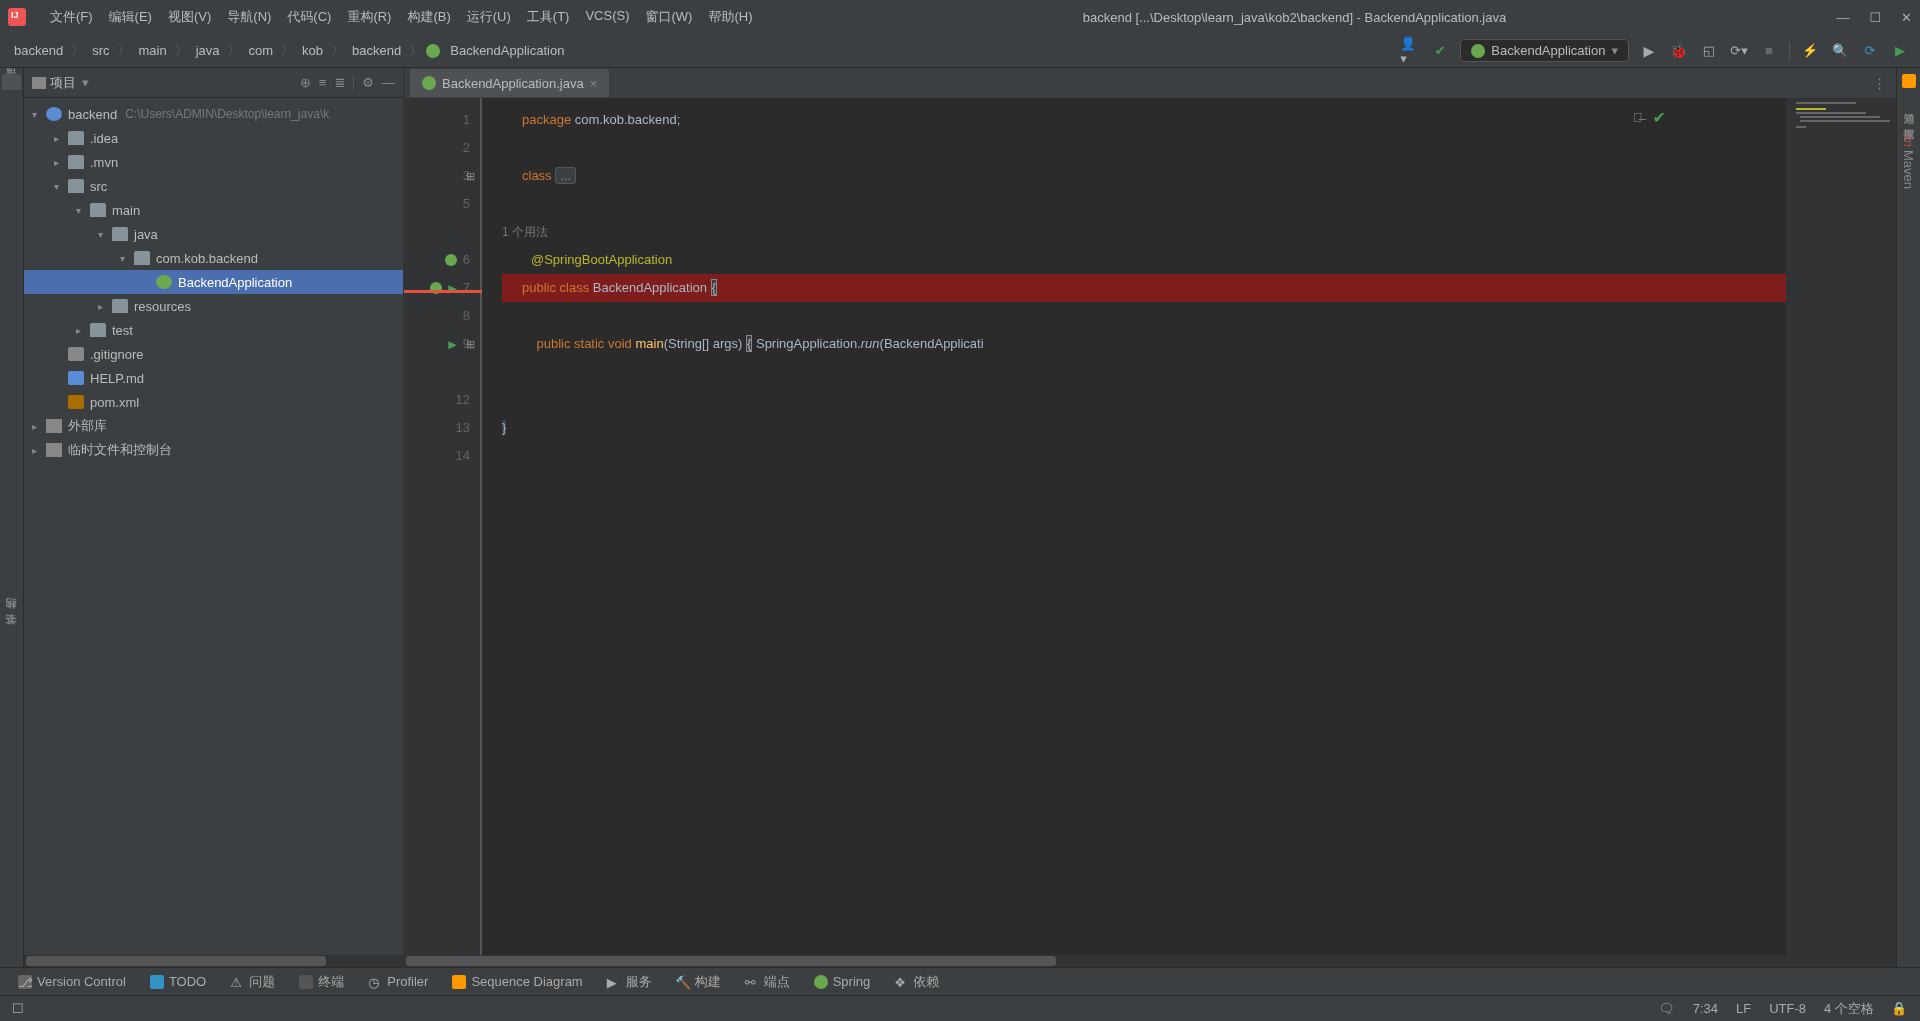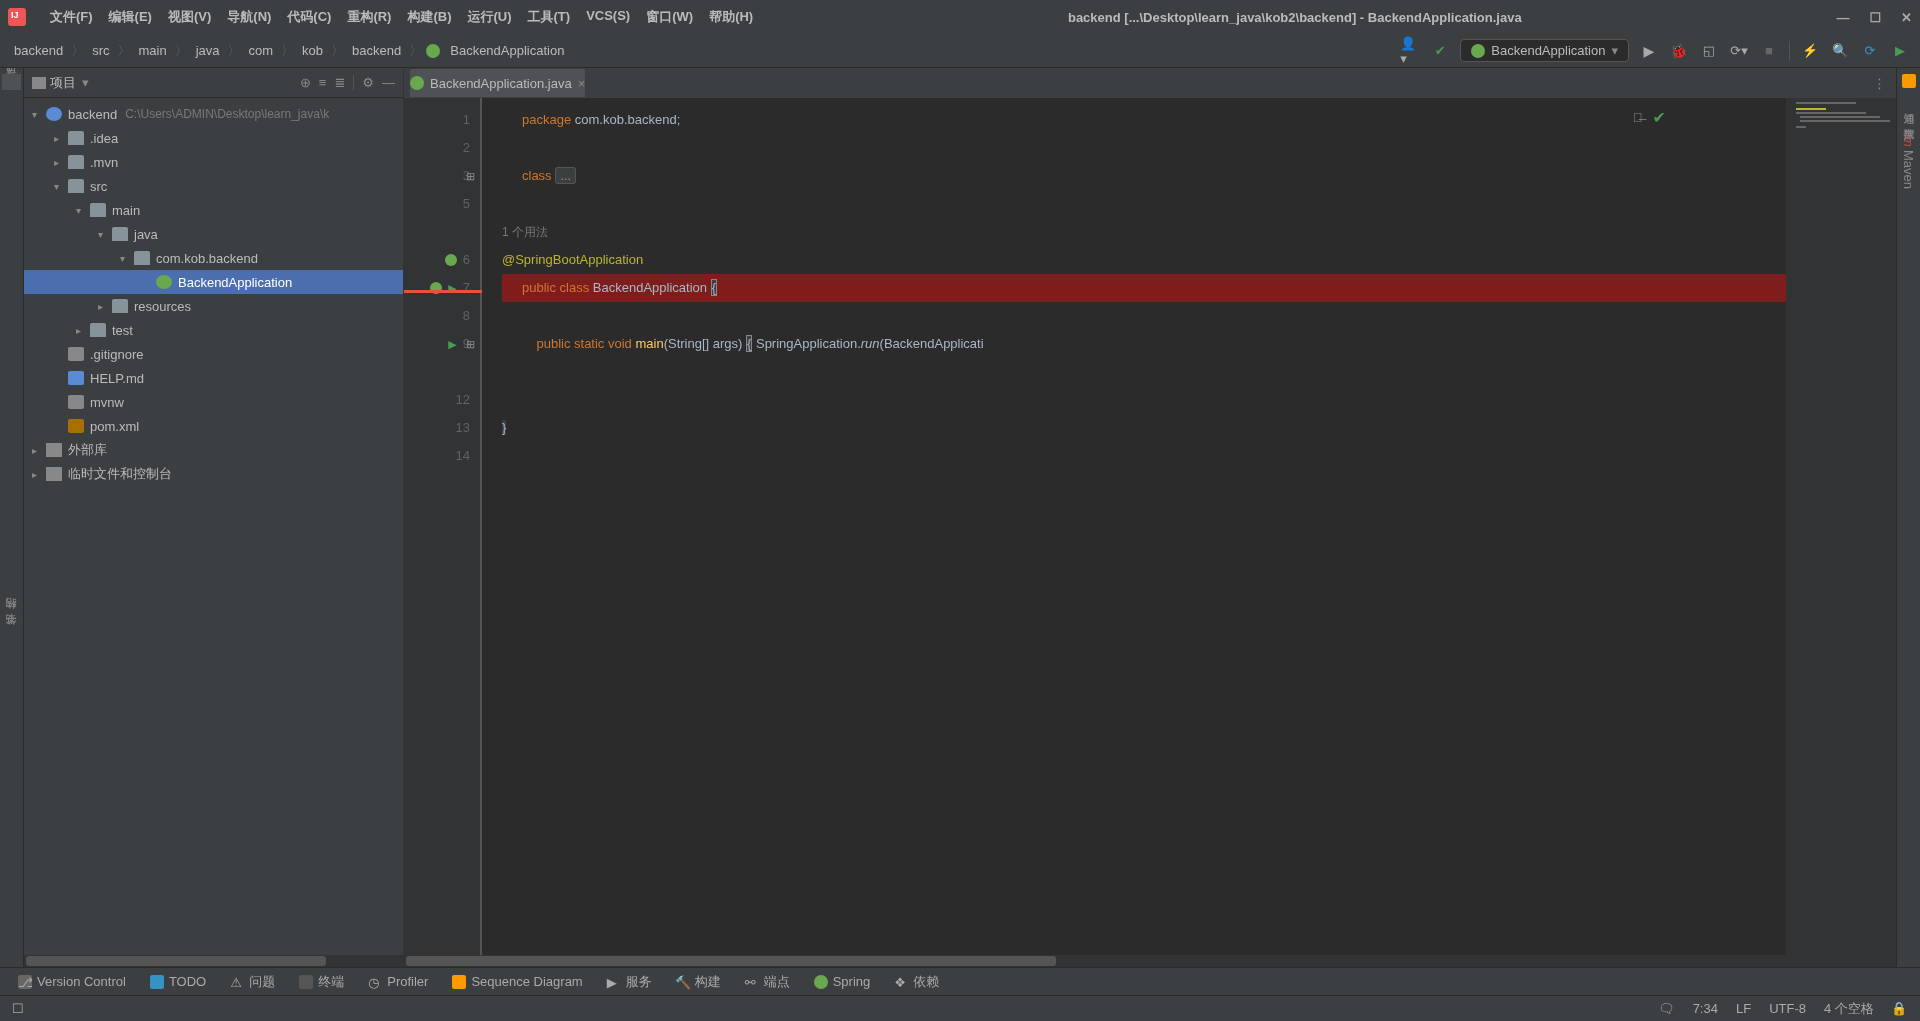--- a/index.html
+++ b/index.html
@@ -1,17 +1,17 @@
 <!DOCTYPE html>
 <html><head>
 <meta charset="utf-8">
 <style>
 * { margin: 0; padding: 0; box-sizing: border-box; font-family: "Segoe UI", "Microsoft YaHei", sans-serif; font-size: 13px; }
 body { width: 1920px; height: 1021px; background: #2b2b2b; color: #bbb; overflow: hidden; display: flex; flex-direction: column; }
-.menubar { height: 30px; background: #3c3f41; display: flex; align-items: center; color: #bbb; padding: 17px 8px; font-weight: bold; }
+.menubar { height: 30px; background: #3c3f41; display: flex; align-items: center; color: #bbb; padding: 17px 8px; }
 .menubar .logo { width: 18px; height: 18px; background: #e55; border-radius: 3px; margin-right: 16px; position: relative; }
 .menubar .logo::after { content: 'IJ'; color: #fff; font-size: 9px; position: absolute; left: 3px; top: 2px; font-weight: bold; }
 .menubar .menu-item { padding: 4px 8px; cursor: pointer; }
 .menubar .title { margin-left: auto; margin-right: auto; color: #888; font-size: 12px; }
 .menubar .title .file { color: #bbb; }
 .win-controls { display: flex; gap: 20px; margin-left: 8px; }
 .win-controls span { cursor: pointer; color: #aaa; }
 .toolbar { height: 34px; background: #3c3f41; border-bottom: 1px solid #2b2b2b; display: flex; align-items: center; padding: 0 10px; }
 .breadcrumb { display: flex; align-items: center; gap: 2px; color: #bbb; }
 .breadcrumb .crumb { padding: 2px 4px; }
@@ -42,37 +42,37 @@
 .tree-row .icon.folder { background: #87939a; border-radius: 2px 2px 0 0; }
 .tree-row .icon.java-class { background: #6aa84f; border-radius: 50%; }
 .tree-row .icon.module { background: #5a8cd6; border-radius: 50%; }
 .tree-row .icon.xml { background: #a86e00; border-radius: 2px; }
 .tree-row .icon.md { background: #5a8cd6; border-radius: 2px; }
 .tree-row .icon.gitignore { background: #888; border-radius: 2px; }
 .tree-row .icon.libs { background: #888; }
 .tree-row .hint { color: #787878; margin-left: 8px; font-size: 12px; }
 .editor-area { flex: 1; display: flex; flex-direction: column; background: #2b2b2b; }
 .editor-tabs { height: 30px; background: #3c3f41; display: flex; align-items: center; padding-left: 6px; }
-.editor-tab { height: 28px; background: #4e5254; display: flex; align-items: center; padding: 0 0; gap: 6px; border-radius: 2px 2px 0 0; cursor: pointer; }
+.editor-tab { height: 28px; background: #4e5254; display: flex; align-items: center; padding: 0 12px; gap: 6px; border-radius: 2px 2px 0 0; cursor: pointer; }
 .editor-tab.active { background: #4e5254; }
 .editor-tab .tab-icon { width: 14px; height: 14px; background: #6aa84f; border-radius: 50%; }
 .editor-tab .close { color: #888; cursor: pointer; }
 .editor-tabs .more { margin-left: auto; margin-right: 10px; color: #888; cursor: pointer; }
 .editor-body { flex: 1; display: flex; position: relative; }
 .gutter { width: 78px; background: #313335; color: #606366; text-align: right; padding: 8px 6px 8px 0; font-family: "JetBrains Mono", Consolas, monospace; font-size: 14px; line-height: 28px; position: relative; border-right: 2px solid #555; }
 .gutter .ln { height: 28px; display:flex; align-items:center; justify-content:flex-end; gap:6px; padding-right:4px;}
 .gutter .run-mark { color: #499c54; font-size: 11px; }
 .gutter .class-mark { width:12px;height:12px;background:#6aa84f;border-radius:50%;display:inline-block;}
 .gutter .red-underline { position:absolute; left:0; width:78px; height:3px; background:#e55340; }
 .gutter .fold { position:absolute; left:62px; color:#888; font-size:11px; }
 .code { flex: 1; padding: 8px 0 8px 20px; font-family: "JetBrains Mono", Consolas, monospace; font-size: 15px; line-height: 28px; color: #a9b7c6; position: relative; overflow-x:hidden;}
 .code .line { height: 28px; white-space: pre; }
 .code .line.hl { background: #7f1d1d; }
 .kw { color: #cc7832; margin-left: 20px; }
-.ann { color: #bbb529; }
+.ann { color: #bbb529; margin-left: 29px; }
 .cls { color: #a9b7c6; }
 .method { color: #ffc66d; }
 .pkg { color: #a9b7c6; }
 .fold-dots { background:#3c3f41; border:1px solid #555; padding:0 4px; border-radius:3px; color:#888;}
 .usage-hint { color: #787878; font-size: 12px; line-height:28px;}
 .cursor-brace { background:#3c3f41; border:1px solid #888;}
 .minimap { width: 110px; background:#313335; position: relative; }
 .minimap .mm-line { position:absolute; height:2px; background:#666; }
 .inspect-icons { position:absolute; top:6px; right:120px; display:flex; gap:10px; color:#888; }
 .inspect-icons .check { color:#499c54; font-size:16px;}
@@ -234,25 +234,20 @@
           <span class="icon gitignore"></span>
           <span>.gitignore</span>
         </div>
         <div class="tree-row" style="padding-left: 30px; align-items: center;">
           <span class="arrow"></span>
           <span class="icon md"></span>
           <span>HELP.md</span>
         </div>
         <div class="tree-row" style="padding-left: 30px;">
           <span class="arrow"></span>
-          <span class="icon gitignore"></span>
-          <span>mvnw</span>
-        </div>
-        <div class="tree-row" style="padding-left: 30px;">
-          <span class="arrow"></span>
           <span class="icon xml"></span>
           <span>pom.xml</span>
         </div>
         <div class="tree-row" style="padding-left: 8px;">
           <span class="arrow">▸</span>
           <span class="icon libs"></span>
           <span>外部库</span>
         </div>
         <div class="tree-row" style="padding-left: 8px;">
           <span class="arrow">▸</span>

